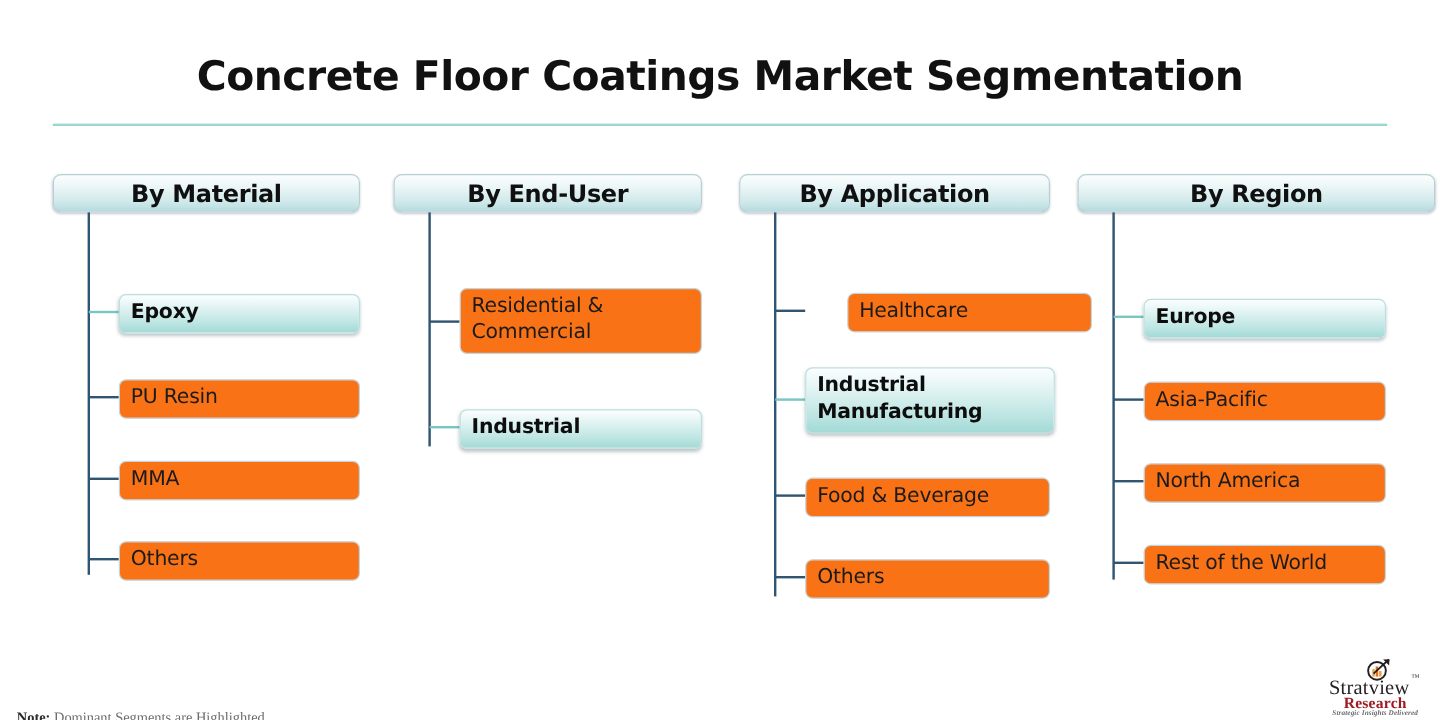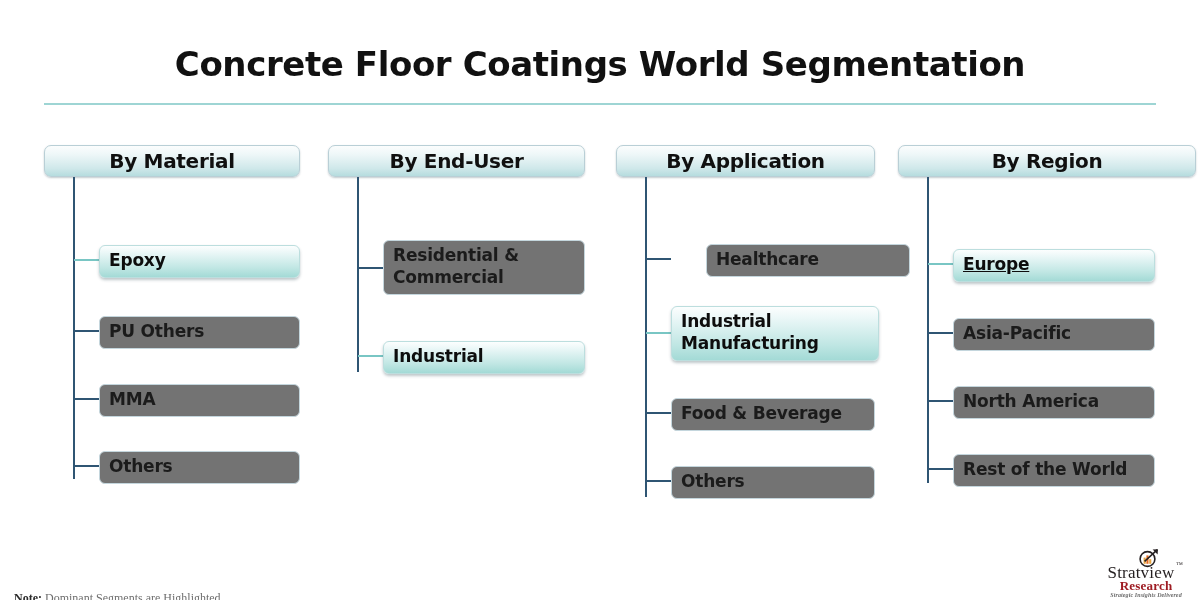--- a/index.html
+++ b/index.html
@@ -90,28 +90,27 @@
     height: 2px;
     background: #2f5573;
   }
   .branch.hl { background: #79c6c4; }
 
   .node-box {
     box-sizing: border-box;
     width: 100%;
     border-radius: 6px;
     border: 1px solid #c4d6dd;
-    background: #737373;
+    background: #f97316;
     font-size: 17px;
     color: #1b1b1b;
     padding: 4px 9px 5px 9px;
     font-family: "DejaVu Sans", "Liberation Sans", sans-serif;
     letter-spacing: -0.2px;
     line-height: 1.28;
-    font-weight: bold;
   }
   .node-box.highlight {
     border: 1px solid #bcdede;
     background: linear-gradient(to bottom, #fcfefe 0%, #eaf7f7 22%, #bfe6e3 72%, #a3dad6 100%);
     font-weight: bold;
     color: #0d0d0d;
     box-shadow: 0 2px 3px rgba(40,70,80,0.30);
   }
 
   
@@ -185,35 +184,35 @@
     font-size: 6px;
     font-weight: bold;
     color: #6a6a6a;
     letter-spacing: 0.1px;
     white-space: nowrap;
   }
 </style>
 </head>
 <body>
 
-<div id="page-title">Concrete Floor Coatings World Segmentation</div>
+<div id="page-title">Concrete Floor Coatings Market Segmentation</div>
 <div id="title-divider"></div>
 
 <div id="columns-root">
     <div class="column col-0" style="left: 44px; width: 256px;">
       <div class="col-header">By Material</div>
       <div class="tree">
         <div class="trunk" style="height: 302px;"></div>
         <div class="branch hl" style="top: 82px;"></div>
         <div class="node" style="top: 68px; width: 201px;">
           <div class="node-box highlight" style="min-height: 30px;">Epoxy</div>
         </div>
         <div class="branch" style="top: 152.5px;"></div>
         <div class="node" style="top: 139px; width: 201px;">
-          <div class="node-box" style="min-height: 29px;">PU Others</div>
+          <div class="node-box" style="min-height: 29px;">PU Resin</div>
         </div>
         <div class="branch" style="top: 220.5px;"></div>
         <div class="node" style="top: 207px; width: 201px;">
           <div class="node-box" style="min-height: 29px;">MMA</div>
         </div>
         <div class="branch" style="top: 287.5px;"></div>
         <div class="node" style="top: 274px; width: 201px;">
           <div class="node-box" style="min-height: 29px;">Others</div>
         </div>
       </div>
@@ -253,21 +252,21 @@
           <div class="node-box" style="min-height: 29px;">Others</div>
         </div>
       </div>
     </div>
     <div class="column col-3" style="left: 898px; width: 298px;">
       <div class="col-header">By Region</div>
       <div class="tree">
         <div class="trunk" style="height: 306px;"></div>
         <div class="branch hl" style="top: 86px;"></div>
         <div class="node" style="top: 72px; width: 202px;">
-          <div class="node-box highlight" style="min-height: 30px; text-decoration: underline;">Europe</div>
+          <div class="node-box highlight" style="min-height: 30px;">Europe</div>
         </div>
         <div class="branch" style="top: 154.5px;"></div>
         <div class="node" style="top: 141px; width: 202px;">
           <div class="node-box" style="min-height: 29px;">Asia-Pacific</div>
         </div>
         <div class="branch" style="top: 222.5px;"></div>
         <div class="node" style="top: 209px; width: 202px;">
           <div class="node-box" style="min-height: 29px;">North America</div>
         </div>
         <div class="branch" style="top: 290.5px;"></div>

